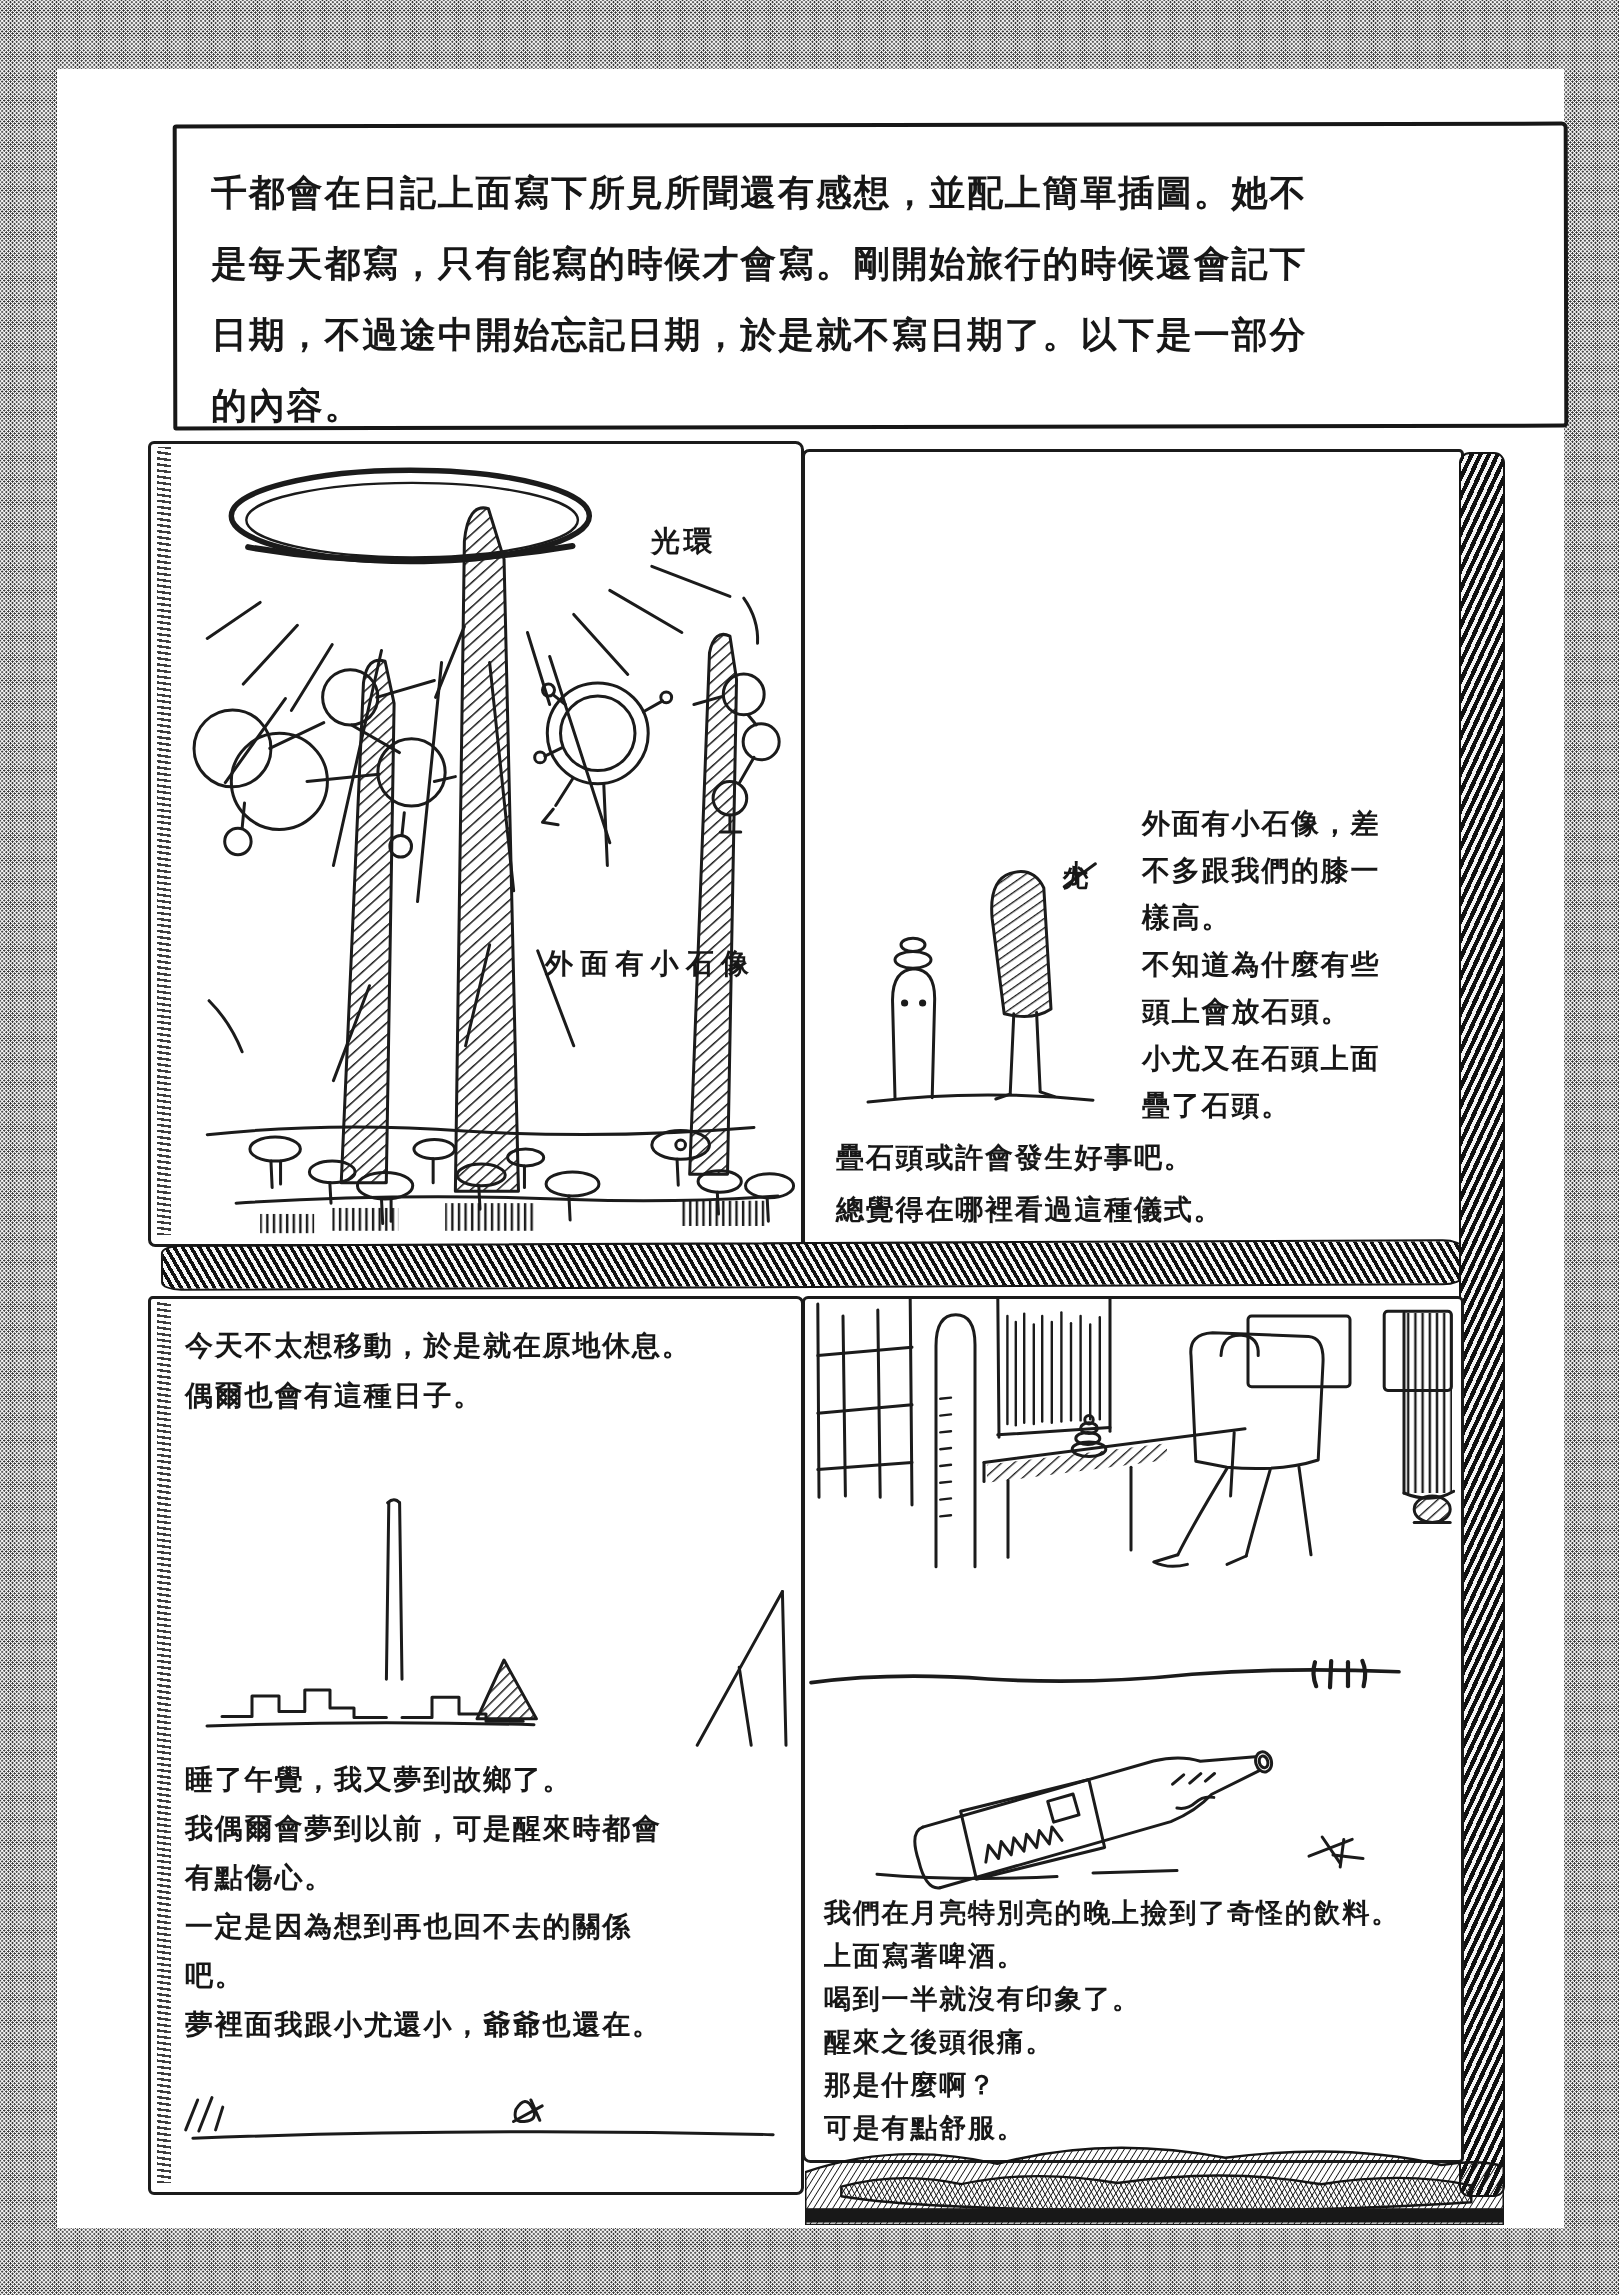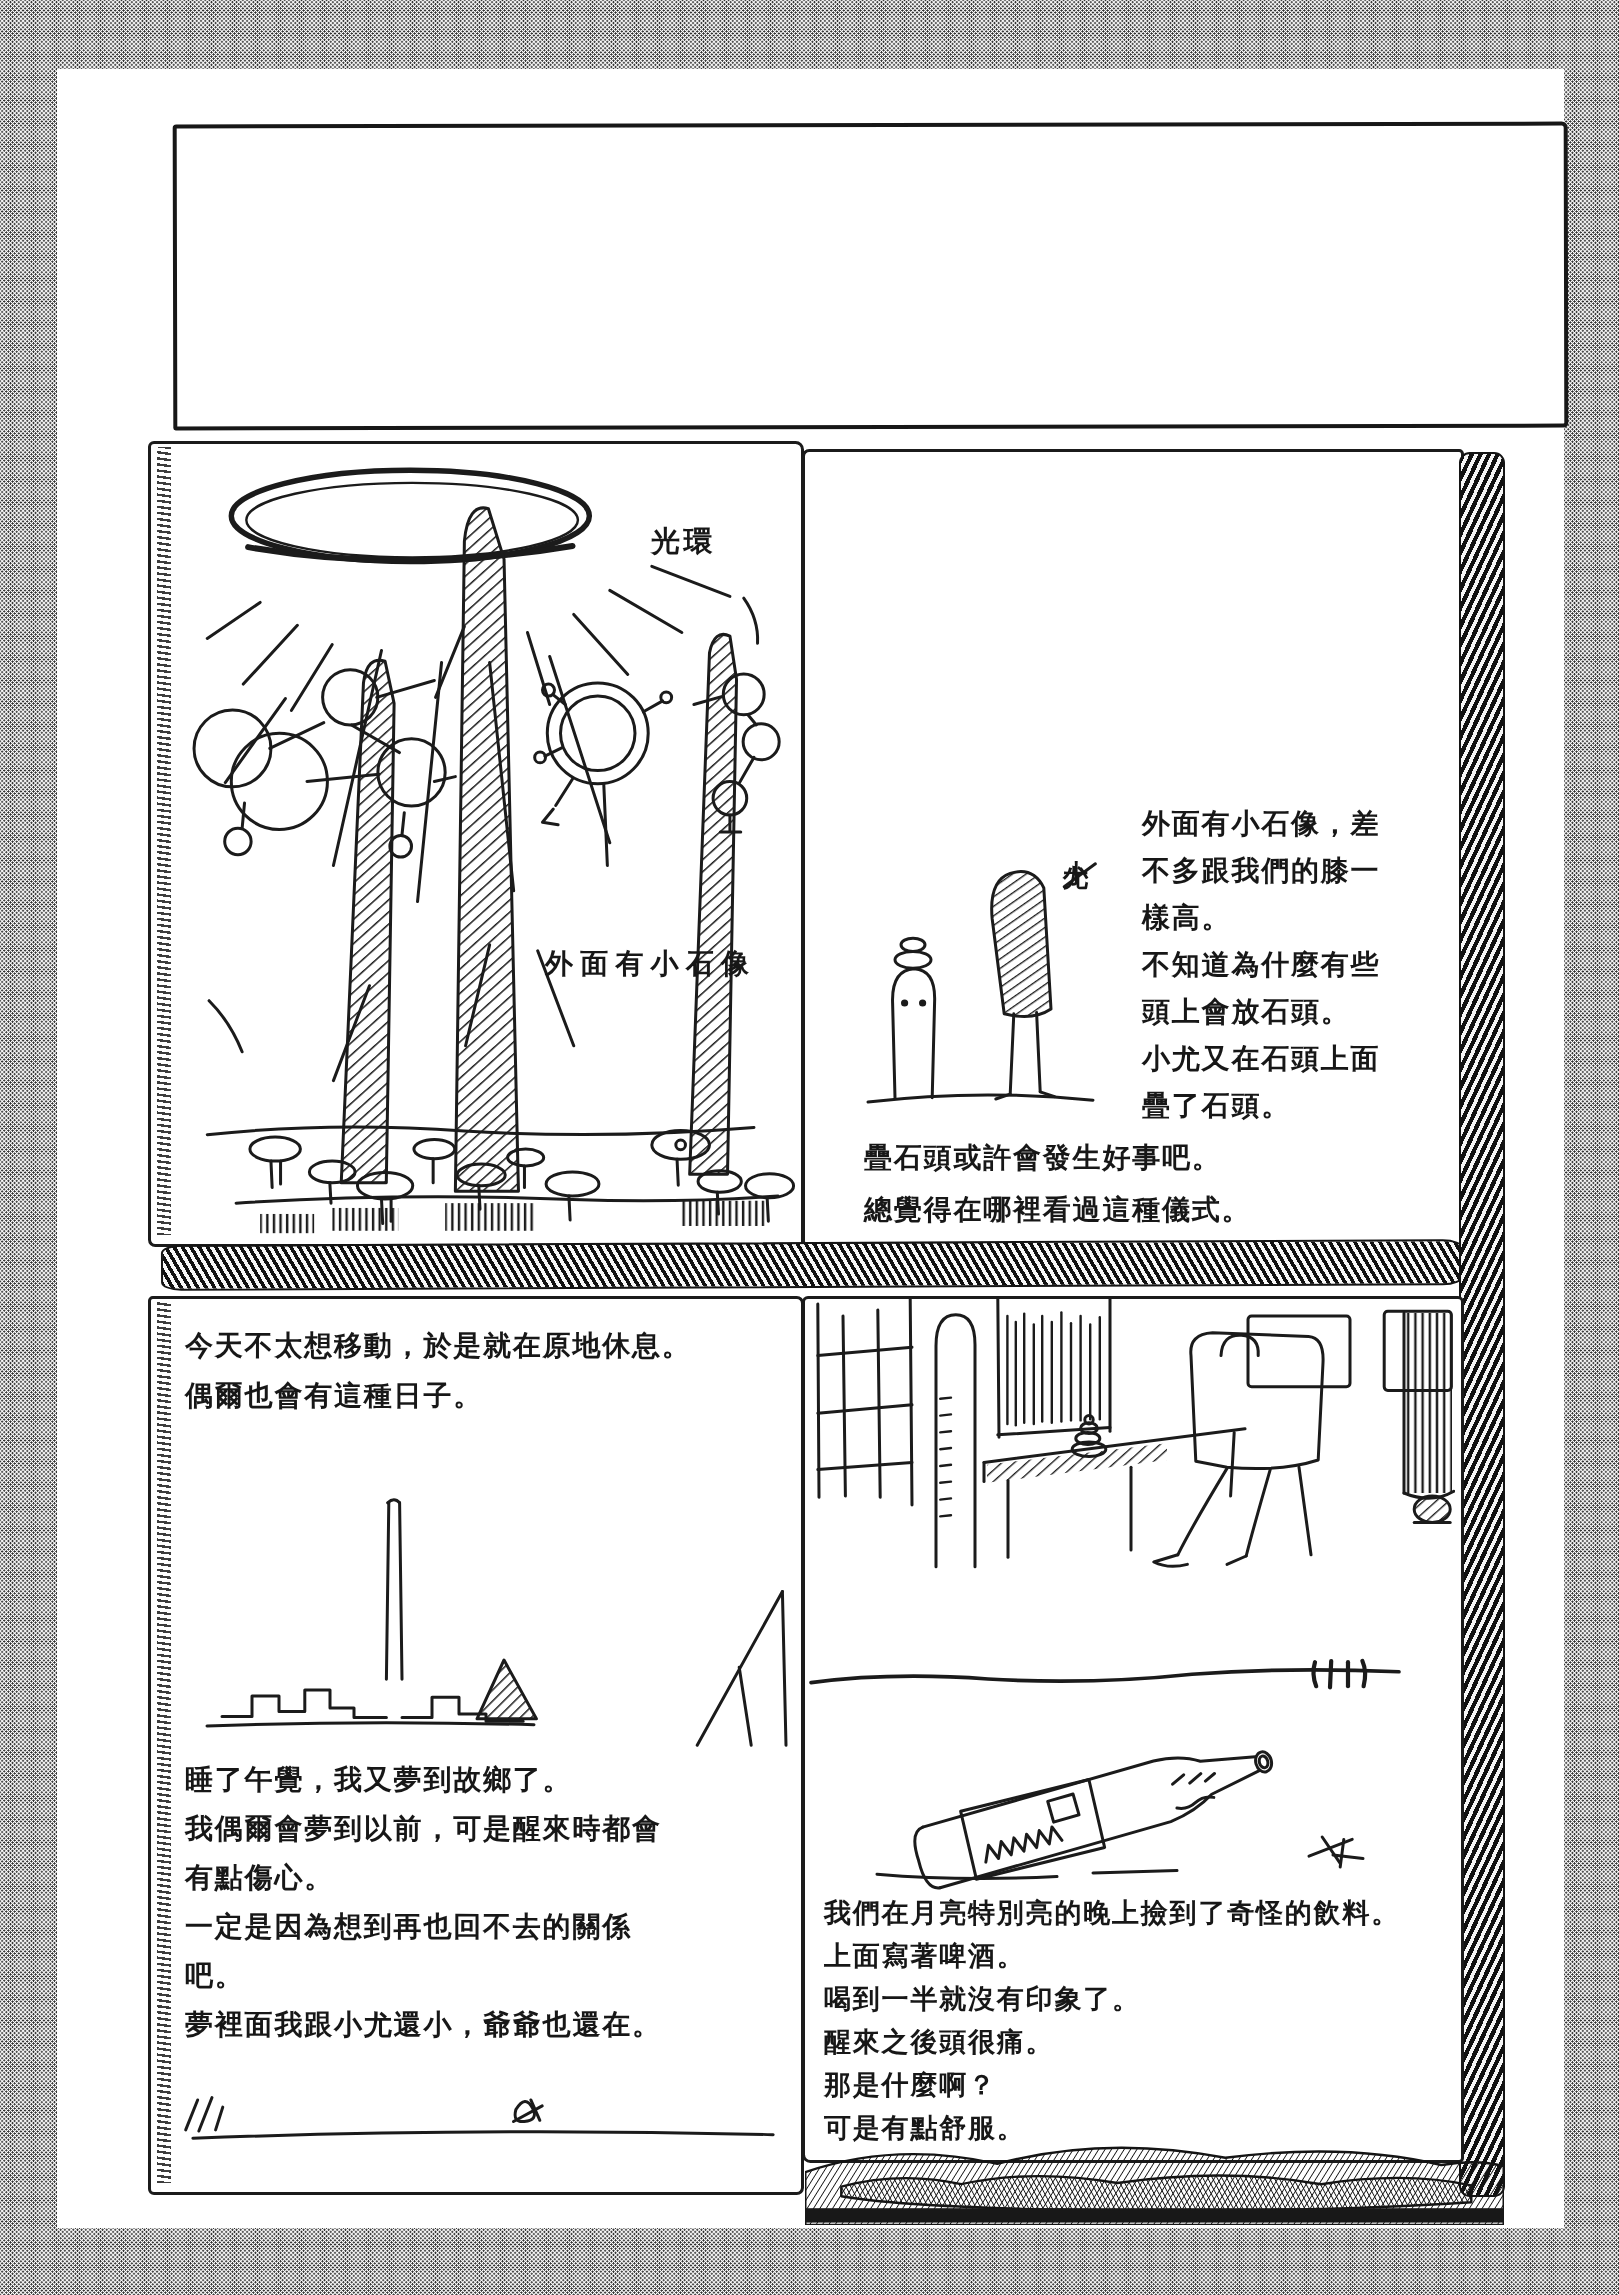--- a/index.html
+++ b/index.html
@@ -64,20 +64,24 @@
   .sketch svg{display:block;width:100%;height:100%;}
   .vert{writing-mode:vertical-rl;}
 </style>
 </head>
 <body>
 
 <div id="canvas">
   <div class="page"></div>
 
   <div class="intro-box"></div>
+  <div class="txt" style="left:211px;top:157px;width:1321px;font-size:36px;line-height:71px;">千都會在日記上面寫下所見所聞還有感想，並配上簡單插圖。她不
+是每天都寫，只有能寫的時候才會寫。剛開始旅行的時候還會記下
+日期，不過途中開始忘記日期，於是就不寫日期了。以下是一部分
+的內容。</div>
 
   <div class="panel p-tl"></div>
   <div class="abs edge-scribble" style="left:157px;top:447px;height:788px;"></div>
 
   <div class="sketch" style="left:152px;top:445px;width:647px;height:793px;">
     <svg viewBox="0 0 1077 1320" fill="none" stroke="#1b1b1b" stroke-width="5" stroke-linecap="round" stroke-linejoin="round">
       <defs>
         <pattern id="tlHatch" width="15" height="15" patternUnits="userSpaceOnUse" patternTransform="rotate(48)">
           <line x1="0" y1="0" x2="0" y2="15" stroke="#1b1b1b" stroke-width="5"></line>
         </pattern>
@@ -211,21 +215,21 @@
   </div>
   <div class="txt vert" style="left:1063px;top:839px;font-size:25px;letter-spacing:6px;">小尤</div>
 
   <div class="txt" style="left:1142px;top:800px;width:336px;font-size:28px;line-height:47px;">外面有小石像，差
 不多跟我們的膝一
 樣高。
 不知道為什麼有些
 頭上會放石頭。
 小尤又在石頭上面
 疊了石頭。</div>
-  <div class="txt" style="left:864px;top:1132px;width:618px;font-size:28px;line-height:52px;">疊石頭或許會發生好事吧。
+  <div class="txt" style="left:836px;top:1132px;width:618px;font-size:28px;line-height:52px;">疊石頭或許會發生好事吧。
 總覺得在哪裡看過這種儀式。</div>
 
   <div class="abs mid-band"></div>
   <div class="abs right-band"></div>
 
   <div class="panel p-bl"></div>
   <div class="abs edge-scribble" style="left:157px;top:1302px;height:881px;"></div>
 
   <div class="txt" style="left:185px;top:1321px;width:606px;font-size:28px;line-height:50px;">今天不太想移動，於是就在原地休息。
 偶爾也會有這種日子。</div>

